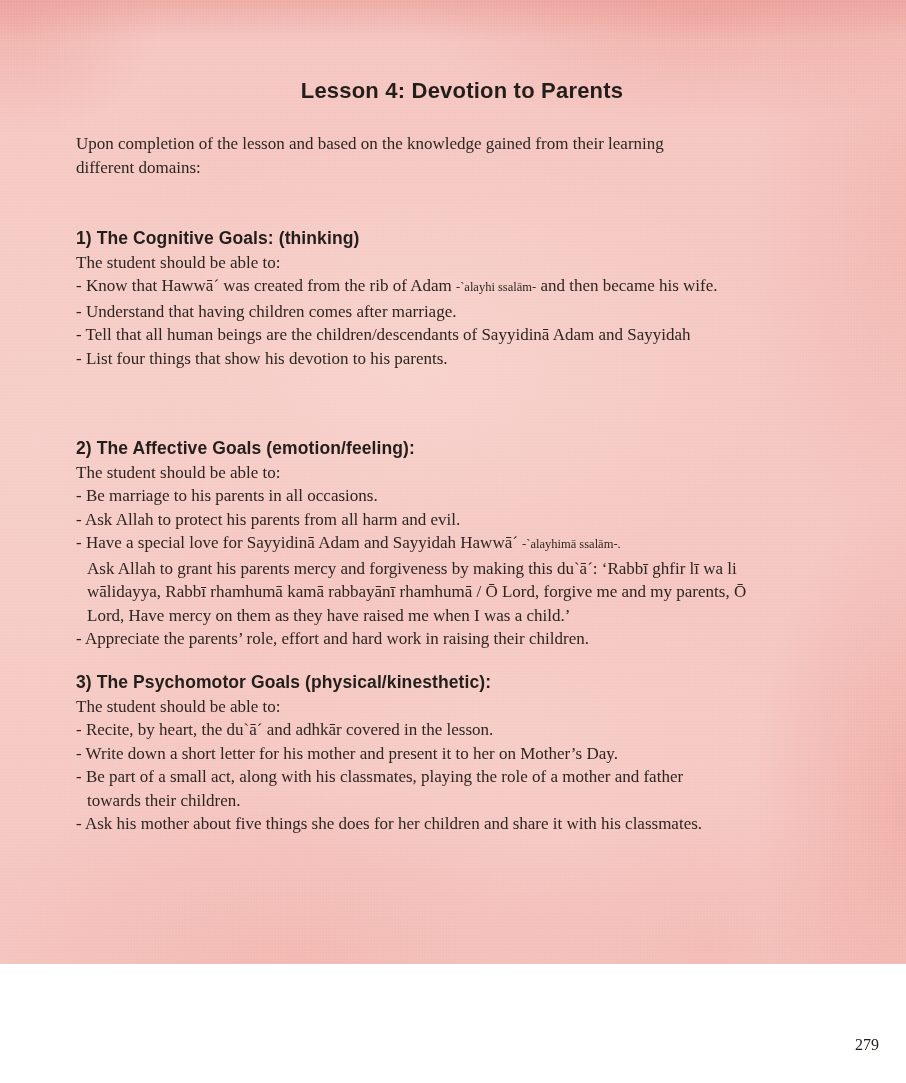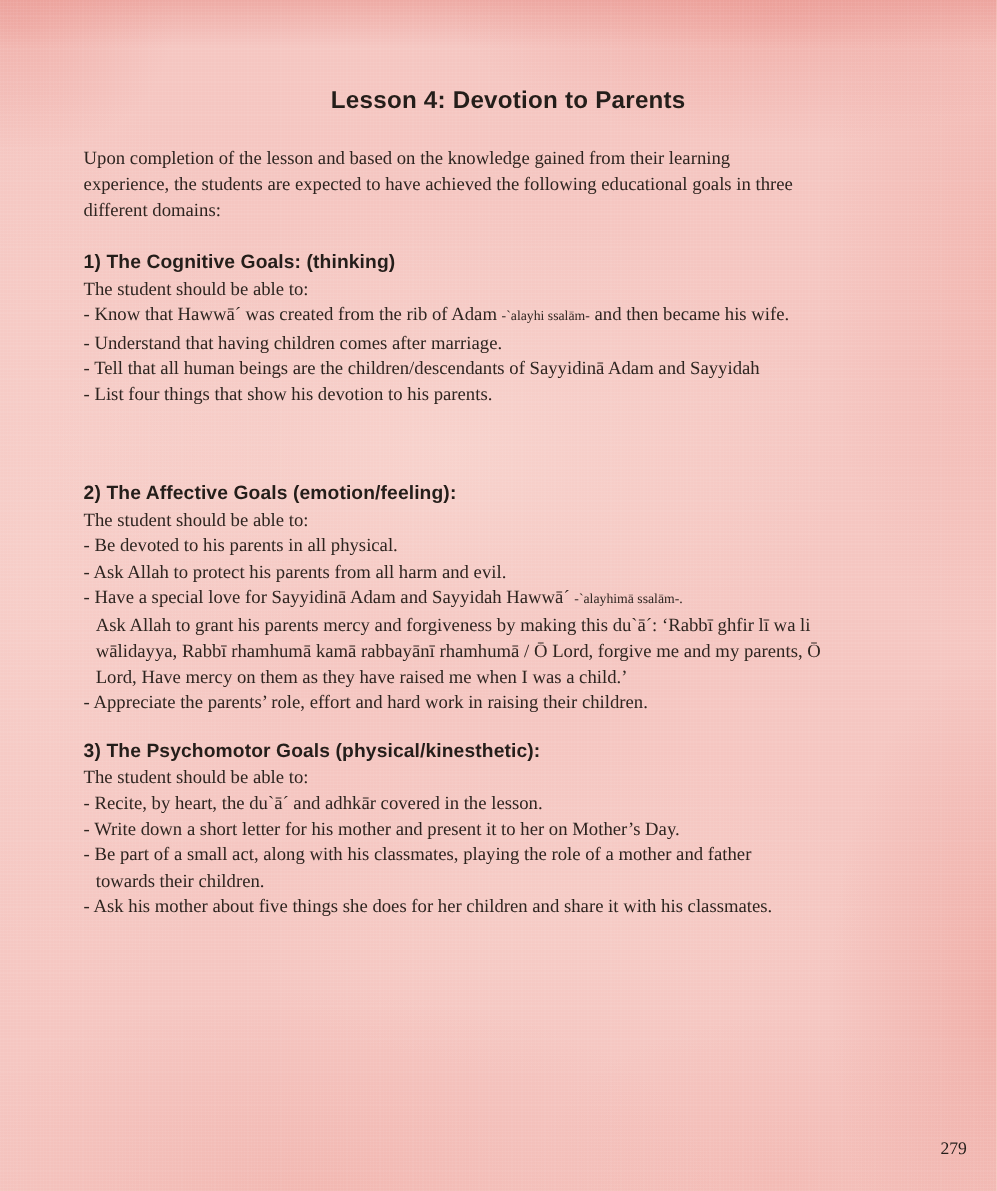--- a/index.html
+++ b/index.html
@@ -4,21 +4,21 @@
 <style>
   html, body { margin: 0; padding: 0; }
   body {
     width: 906px; height: 1083px;
     font-family: "Liberation Serif", "DejaVu Serif", serif;
     color: #2e2520;
     overflow: hidden;
   }
   .page {
     position: relative;
-    width: 906px; height: 1083px;
+    width: 906px; height: 964px;
     background-color: #f5c6c1;
     background-image:
       repeating-linear-gradient(0deg,  rgba(255,255,255,0.05) 0 1px, rgba(0,0,0,0) 1px 3px),
       repeating-linear-gradient(90deg, rgba(255,255,255,0.04) 0 1px, rgba(0,0,0,0) 1px 3px),
       linear-gradient(180deg, rgba(231,144,137,0.50), rgba(231,144,137,0) 42px),
       radial-gradient(ellipse 420px 170px at 78% 1%,  rgba(236,152,145,0.50), rgba(236,152,145,0) 70%),
       radial-gradient(ellipse 200px 170px at 2% 2%,   rgba(233,148,141,0.40), rgba(233,148,141,0) 70%),
       radial-gradient(ellipse 240px 520px at 101% 22%, rgba(238,160,152,0.40), rgba(238,160,152,0) 70%),
       radial-gradient(ellipse 230px 460px at 101% 84%, rgba(234,150,142,0.50), rgba(234,150,142,0) 70%),
       radial-gradient(ellipse 520px 320px at 45% 38%, rgba(250,222,215,0.50), rgba(250,222,215,0) 70%),
@@ -64,40 +64,39 @@
   }
 </style>
 </head>
 <body>
 
 <div class="page">
   <h1 class="title">Lesson 4: Devotion to Parents</h1>
 
   <div class="intro">
       <div class="line"><span>Upon completion of the lesson and based on the knowledge gained from their learning</span></div>
-      <div class="line"><span>experience, the students are expected to have achieved the following educational goals in three</span></div>
       <div class="line"><span>different domains:</span></div>
     </div>
 
   <section class="sec sec-1">
     <h2>1) The Cognitive Goals: (thinking)</h2>
     <div>
         <div class="line"><span>The student should be able to:</span></div>
         <div class="line"><span>- Know that Hawwā´ was created from the rib of Adam </span><span class="small">-`alayhi ssalām-</span><span> and then became his wife.</span></div>
         <div class="line"><span>- Understand that having children comes after marriage.</span></div>
         <div class="line"><span>- Tell that all human beings are the children/descendants of Sayyidinā Adam and Sayyidah</span></div>
         <div class="line"><span>- List four things that show his devotion to his parents.</span></div>
       </div>
   </section>
 
   <section class="sec sec-2">
     <h2>2) The Affective Goals (emotion/feeling):</h2>
     <div>
         <div class="line"><span>The student should be able to:</span></div>
-        <div class="line"><span>- Be devoted to his parents in all physical.</span></div>
+        <div class="line"><span>- Be marriage to his parents in all occasions.</span></div>
         <div class="line"><span>- Ask Allah to protect his parents from all harm and evil.</span></div>
         <div class="line"><span>- Have a special love for Sayyidinā Adam and Sayyidah Hawwā´ </span><span class="small">-`alayhimā ssalām-.</span></div>
         <div class="line indent"><span>Ask Allah to grant his parents mercy and forgiveness by making this du`ā´: ‘Rabbī ghfir lī wa li</span></div>
         <div class="line indent"><span>wālidayya, Rabbī rhamhumā kamā rabbayānī rhamhumā / Ō Lord, forgive me and my parents, Ō</span></div>
         <div class="line indent"><span>Lord, Have mercy on them as they have raised me when I was a child.’</span></div>
         <div class="line"><span>- Appreciate the parents’ role, effort and hard work in raising their children.</span></div>
       </div>
   </section>
 
   <section class="sec sec-3">

